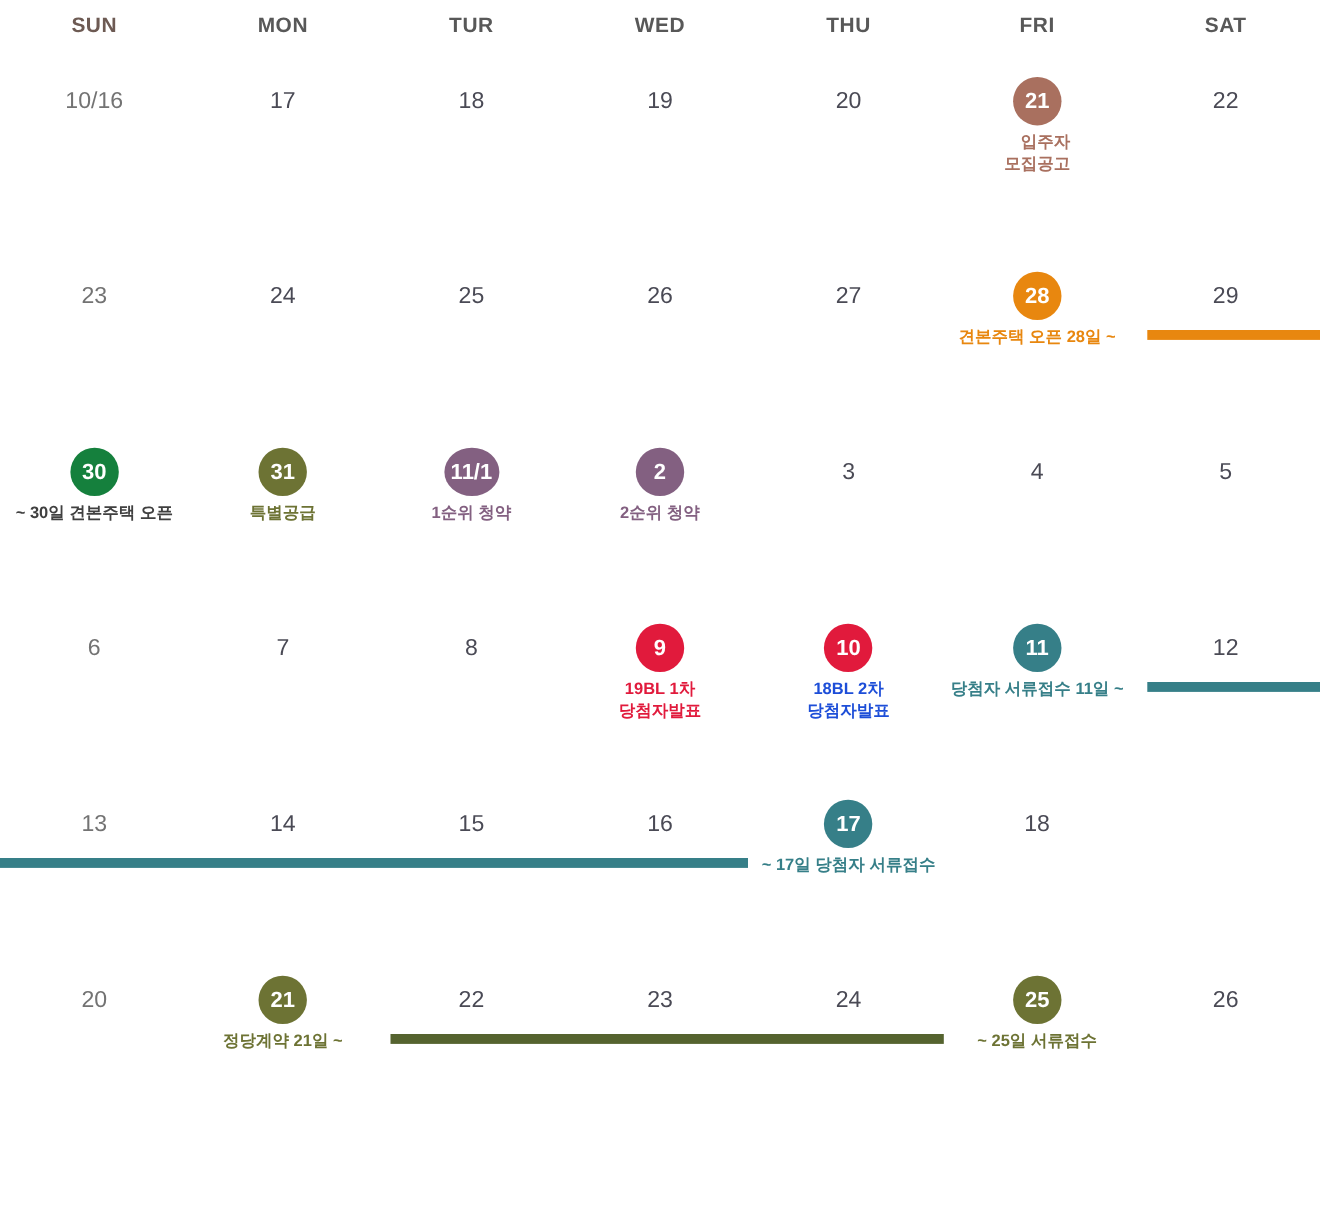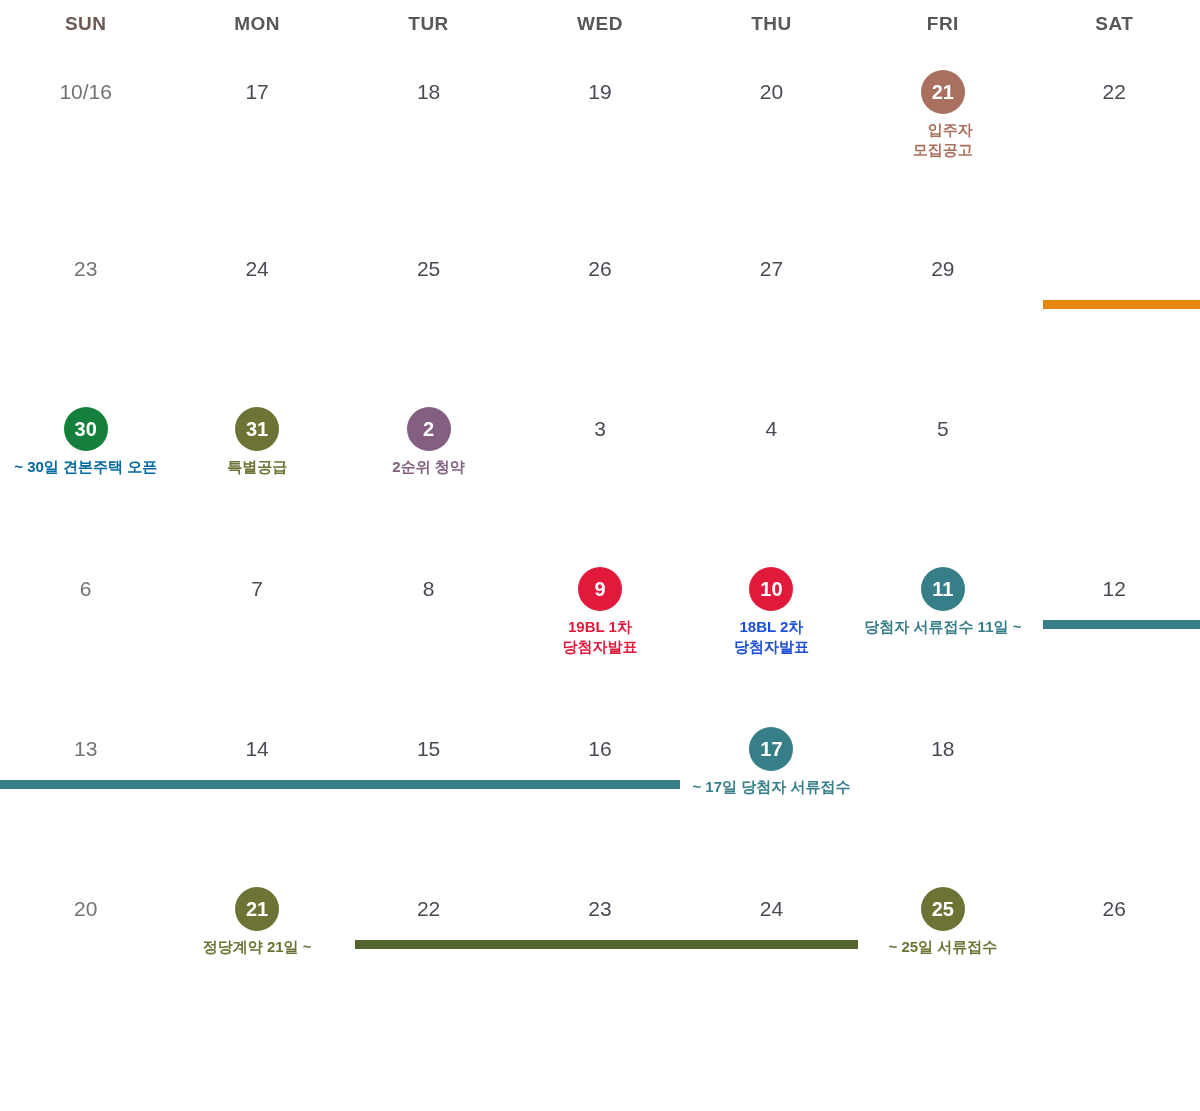--- a/index.html
+++ b/index.html
@@ -157,32 +157,40 @@
         <div class="day-cell">
           <div class="daynum">25</div>
         </div>
         <div class="day-cell">
           <div class="daynum">26</div>
         </div>
         <div class="day-cell">
           <div class="daynum">27</div>
         </div>
         <div class="day-cell">
+          <div class="daynum circle" style="background: rgb(232, 135, 15);">28</div>
+          <div class="event-label nowrap" style="color: rgb(232, 135, 15);">견본주택 오픈 28일 ~</div>
+        </div>
+        <div class="day-cell">
           <div class="daynum">29</div>
         </div>
         <div class="range-bar" style="background: rgb(232, 135, 15); left: 1043px; width: 157px; top: 75px;"></div>
       </div>
       <div class="week">
         <div class="day-cell">
           <div class="daynum circle" style="background: #15803d;">30</div>
-          <div class="event-label nowrap" style="color: #0369a1;">~ 30일 견본주택 오픈</div>
+          <div class="event-label nowrap" style="color: #404040;">~ 30일 견본주택 오픈</div>
         </div>
         <div class="day-cell">
           <div class="daynum circle" style="background: rgb(109, 115, 52);">31</div>
           <div class="event-label nowrap" style="color: rgb(109, 115, 52);">특별공급</div>
+        </div>
+        <div class="day-cell">
+          <div class="daynum circle wide" style="background: rgb(131, 96, 129);">11/1</div>
+          <div class="event-label nowrap" style="color: rgb(131, 96, 129);">1순위 청약</div>
         </div>
         <div class="day-cell">
           <div class="daynum circle" style="background: rgb(131, 96, 129);">2</div>
           <div class="event-label nowrap" style="color: rgb(131, 96, 129);">2순위 청약</div>
         </div>
         <div class="day-cell">
           <div class="daynum">3</div>
         </div>
         <div class="day-cell">
           <div class="daynum">4</div>

